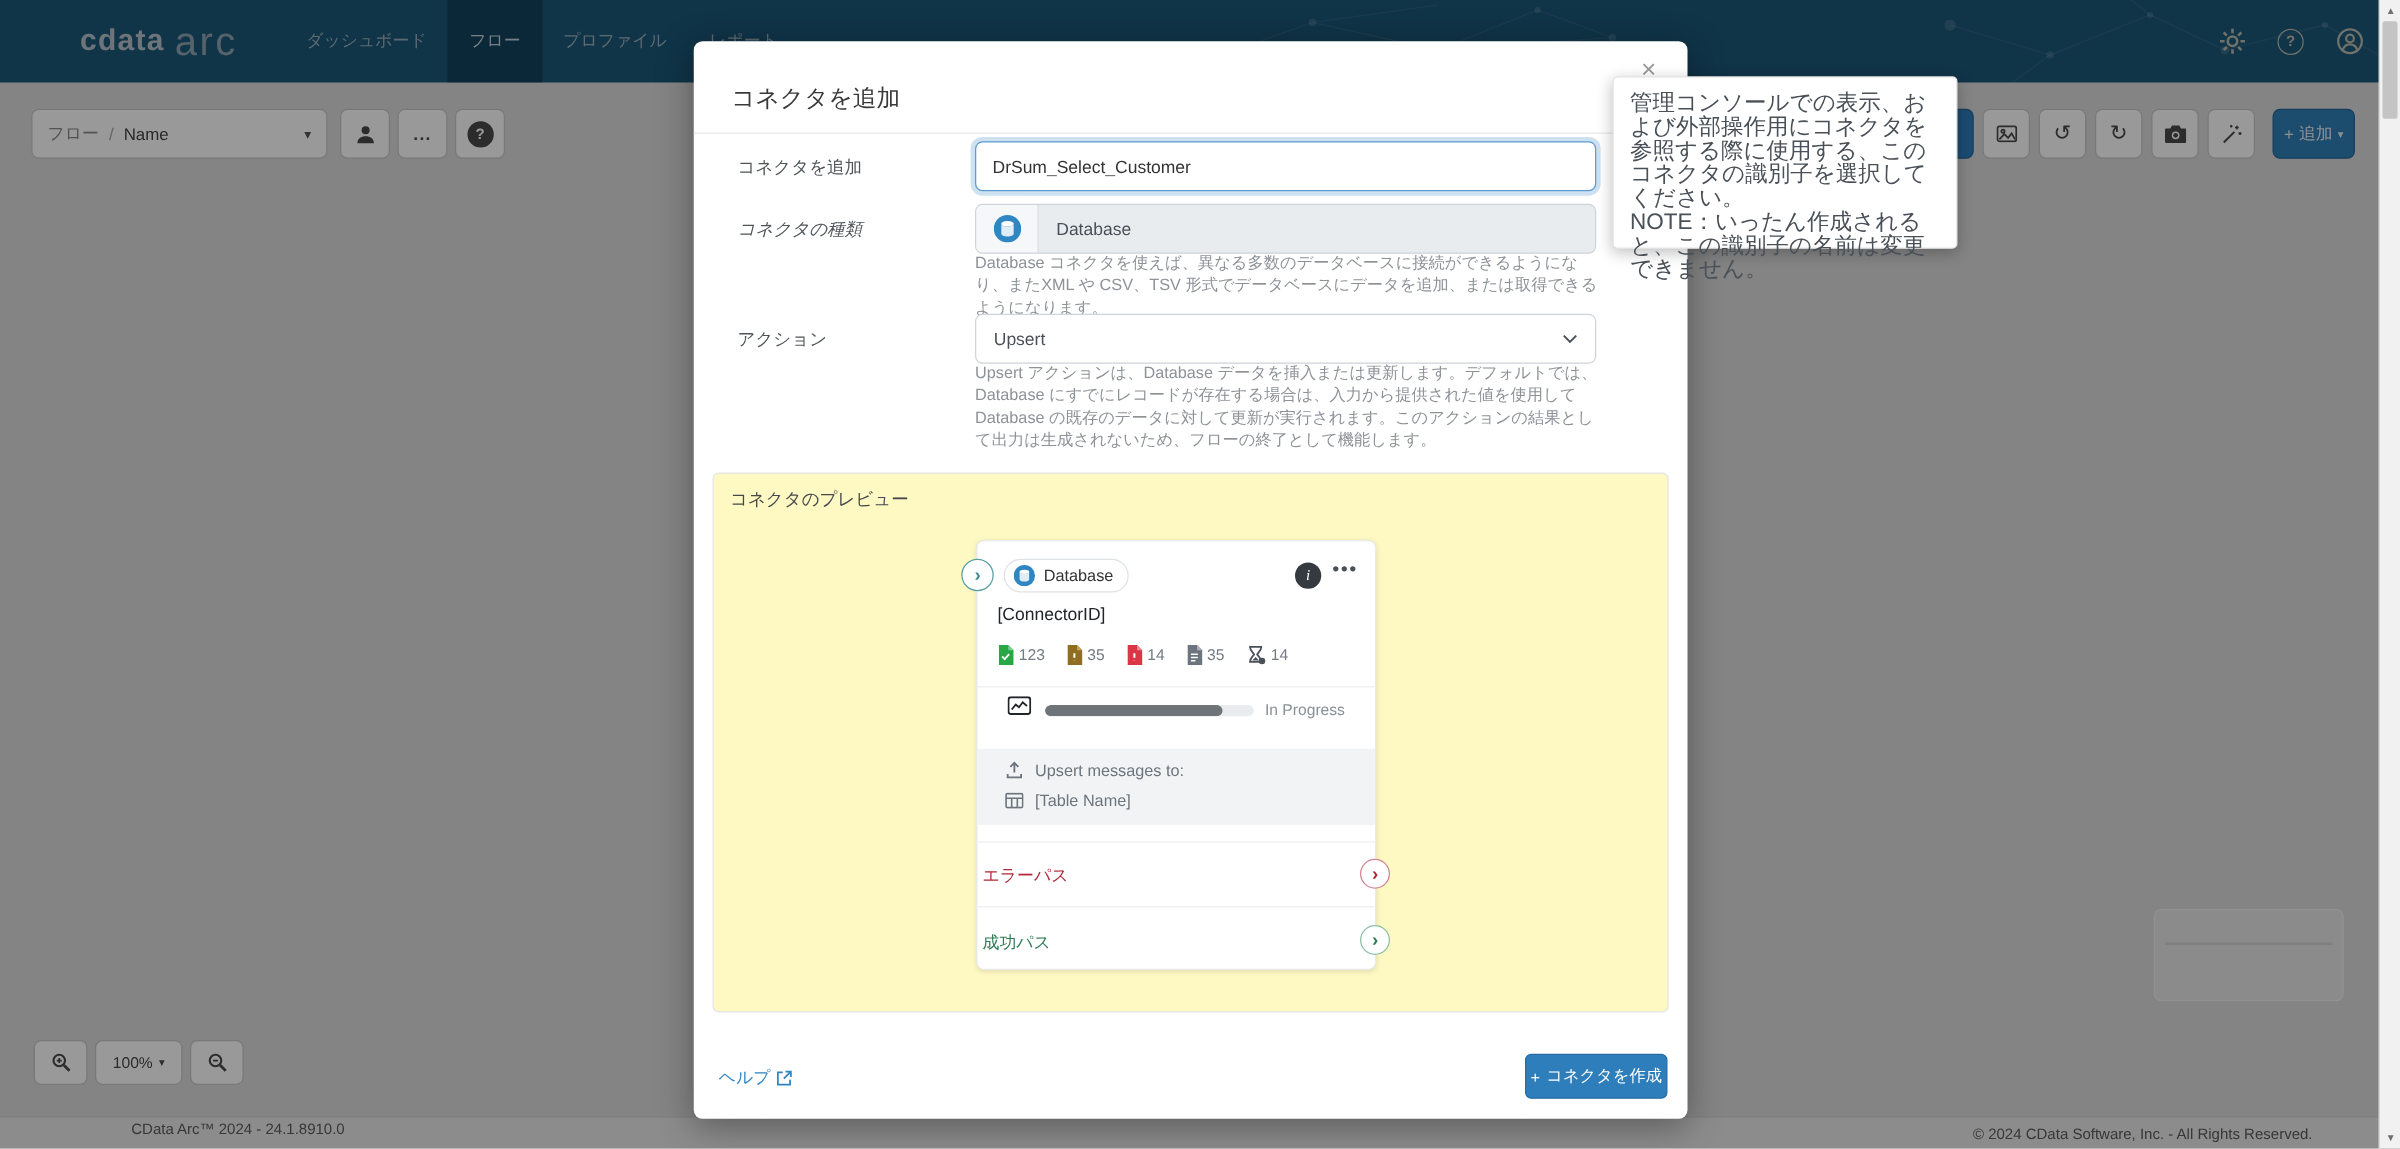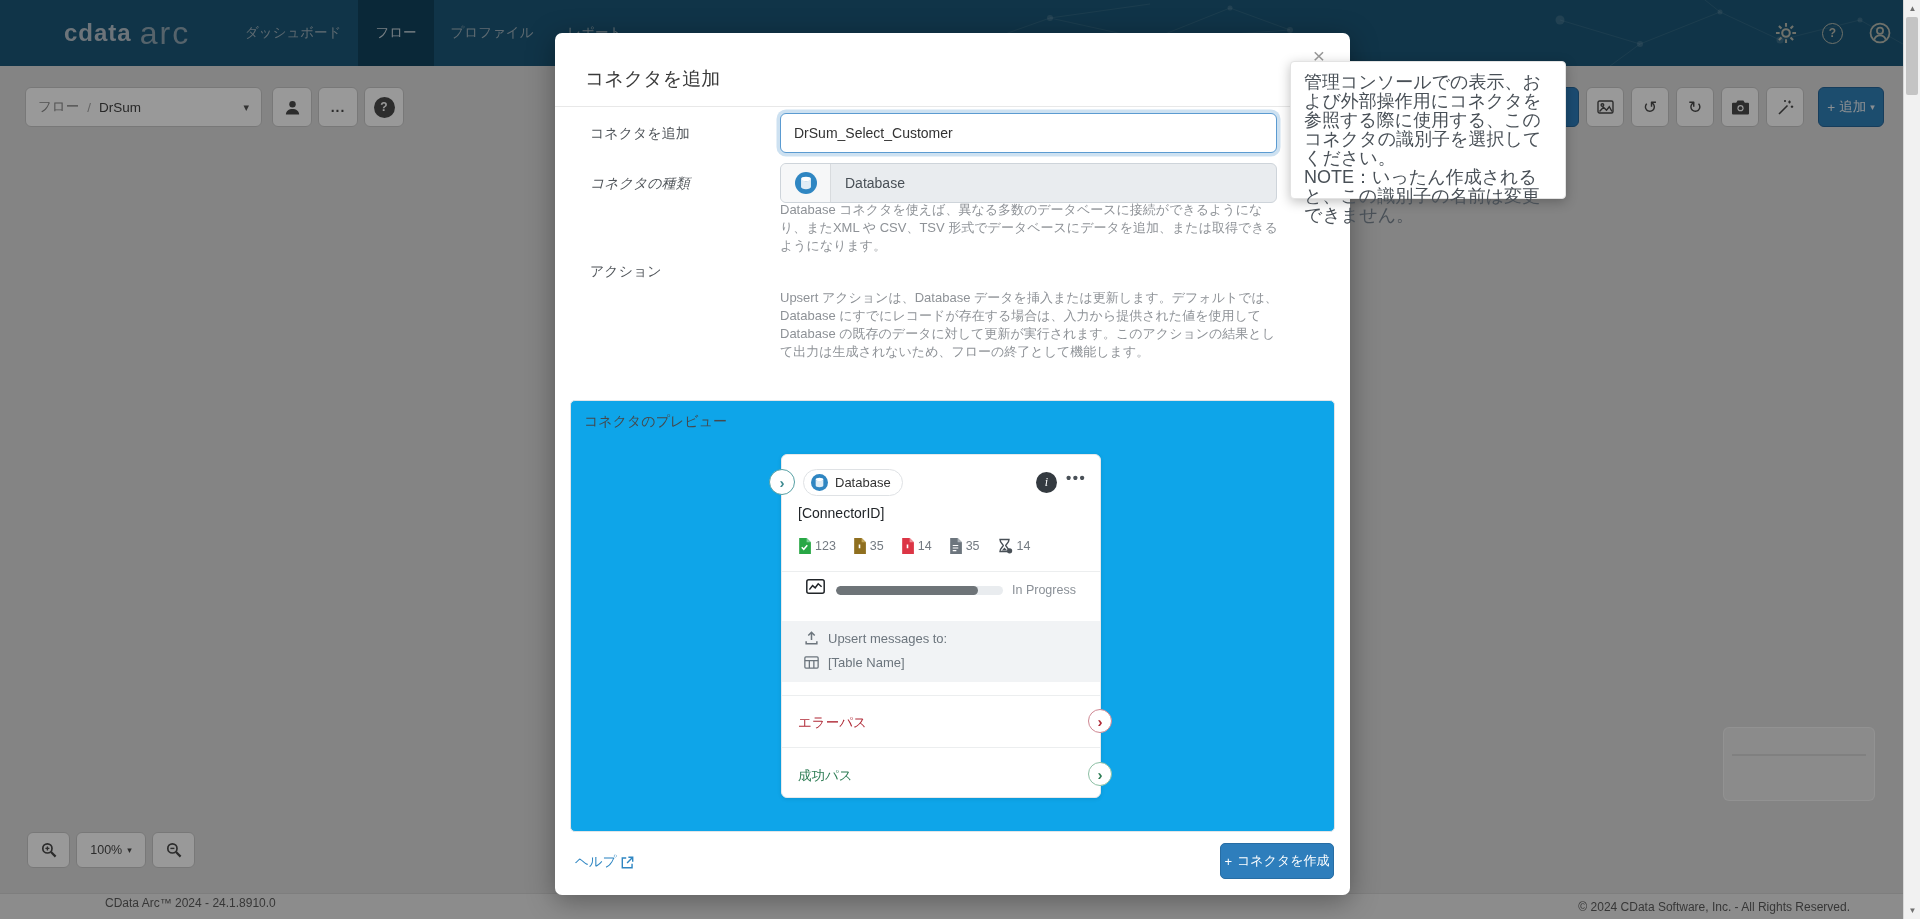--- a/index.html
+++ b/index.html
@@ -57,42 +57,42 @@
   .f-ctl { position:absolute; left:225px; width:497px; height:40px; }
   .inp { width:100%; height:40px; border:1px solid #5b9bd1; border-radius:6px; padding:0 13px; font-size:14px; color:#333; background:#fff; outline:none; box-shadow:0 0 0 3.5px rgba(91,155,209,.30); font-family:inherit; }
   .type-box { width:100%; height:40px; background:#e9ecef; border:1px solid #ced4da; border-radius:6px; display:flex; align-items:center; overflow:hidden; }
   .type-icon-seg { width:50px; height:100%; background:#f6f7f8; border-right:1px solid #d8dbde; display:flex; align-items:center; justify-content:center; }
   .type-text { padding-left:14px; font-size:14px; color:#495057; }
   .sel { width:100%; height:40px; background:#fff; border:1px solid #ced4da; border-radius:6px; display:flex; align-items:center; padding:0 14px; font-size:14px; color:#495057; }
   .sel svg { margin-left:auto; }
   .f-help { position:absolute; left:225px; width:500px; font-size:13px; line-height:18px; color:#8e9297; }
 
   
-  .preview-panel { position:absolute; left:15px; top:345px; width:765px; height:432px; background:#0ea5e9; border:1px solid #e2e5e8; border-radius:5px;margin-top:22px; }
+  .preview-panel { position:absolute; left:15px; top:345px; width:765px; height:432px; background:#fef9c3; border:1px solid #e2e5e8; border-radius:5px; }
   .preview-label { position:absolute; left:13px; top:12px; font-size:14px; color:#45494d; }
   .card { position:absolute; left:210px; top:53px; width:320px; height:344px; background:#fff; border:1px solid #e7e9eb; border-radius:6px; box-shadow:0 1px 4px rgba(0,0,0,.10); }
   .port { position:absolute; width:26px; height:26px; border-radius:50%; background:#fff; display:flex; align-items:center; justify-content:center; font-size:15px; font-weight:bold; }
   .port-in { left:-13px; top:14px; border:1.6px solid #56a0a4; color:#3e8a90; }
   .port-err { left:306px; top:254px; width:24px; height:24px; border:1.4px solid #cf8792; color:#b02a37; }
   .port-ok  { left:306px; top:307px; width:24px; height:24px; border:1.4px solid #8cbfa4; color:#2e7d55; }
   .type-pill { position:absolute; left:21px; top:14px; height:27px; border:1px solid #dfe2e5; border-radius:14px; display:flex; align-items:center; gap:7px; padding:0 11px 0 7px; font-size:13px; color:#333; background:#fff; }
   .info-badge { position:absolute; left:254px; top:17px; width:21px; height:21px; border-radius:50%; background:#343a40; color:#fff; font-size:12px; font-style:italic; font-family:"Liberation Serif",serif; text-align:center; line-height:20px; }
   .card-dots { position:absolute; left:284px; top:14px; font-size:15px; color:#495057; letter-spacing:1.5px; font-weight:bold; }
   .card-id { position:absolute; left:16px; top:50px; font-size:14px; color:#212529; }
   .stats { position:absolute; left:16px; top:83px; width:290px; display:flex; align-items:center; }
   .stat { display:flex; align-items:center; gap:4px; font-size:12.5px; color:#747b82; }
   .stats .stat { margin-right:17px; }
   .card-hr { position:absolute; left:0; width:100%; border-top:1px solid #eceeef; }
   .prog-icon { position:absolute; left:24px; top:124px; }
   .prog-track { position:absolute; left:54px; top:131px; width:167px; height:9px; background:#e9ecef; border-radius:5px; overflow:hidden; }
   .prog-fill { height:100%; background:#6e7478; border-radius:5px; }
   .prog-status { position:absolute; left:230px; top:128px; font-size:12.5px; color:#8a9097; }
   .dest-box { position:absolute; left:0; top:166px; width:100%; height:61px; background:#f1f3f5; }
   .dest-row { position:absolute; left:22px; display:flex; align-items:center; gap:9px; font-size:13px; color:#6c757d;text-align:center; }
-  .path-label { position:absolute; left:16px; font-size:13.5px; }
+  .path-label { position:absolute; left:4px; font-size:13.5px; }
   .err-text { color:#b02a37; top:259px; }
   .ok-text { color:#2e7d55; top:312px; }
 
   
   .help-link { position:absolute; left:20px; top:820px; display:flex; align-items:center; gap:5px; font-size:13.5px; color:#2f86c2; cursor:pointer; }
   .create-btn { position:absolute; left:665px; top:810px; width:114px; height:36px; background:#2e7ebc; border:1px solid #276da4; border-radius:5px; color:#fff; font-size:13px; display:flex; align-items:center; justify-content:center; gap:5px; }
 
   
   .tooltip { position:absolute; left:1290px; top:61px; width:276px; height:138px; background:#fff; border:1px solid #e3e3e3; border-radius:4px; box-shadow:0 3px 12px rgba(0,0,0,.25); z-index:30; padding:11px 13px; font-size:18px; line-height:19px; color:#495057; }
 </style>
@@ -148,21 +148,21 @@
             <circle cx="10" cy="8" r="2.8"></circle>
             <path d="M4.8 16.2c.8-2.8 2.8-4 5.2-4s4.4 1.2 5.2 4"></path>
         </svg>
       </div>
     </div>
   </header>
 
   <div class="abs bc-select">
     <span class="bc-sec">フロー</span>
     <span class="bc-sep">/</span>
-    <span>DrSum</span>
+    <span>Name</span>
     <span class="bc-caret">▾</span>
   </div>
   <div class="abs tbtn" style="left:272px;width:40px;">
     <svg width="17" height="17" viewBox="0 0 18 17" fill="#4a4a4a">
       <circle cx="9" cy="5" r="3.4"></circle>
         <path d="M2 16c0-4 3.1-6 7-6s7 2 7 6z"></path>
     </svg>
   </div>
   <div class="abs tbtn" style="left:318px;width:40px;font-weight:bold;letter-spacing:1px;">
     <span>...</span>
@@ -257,20 +257,28 @@
             <ellipse cx="8" cy="5.1" rx="3.6" ry="1.6" fill="#fff"></ellipse>
             <path d="M4.4 5.1v5.8c0 .9 1.6 1.6 3.6 1.6s3.6-.7 3.6-1.6V5.1c0 .9-1.6 1.6-3.6 1.6S4.4 6 4.4 5.1z" fill="#fff" opacity=".85"></path>
           </svg>
         </div>
         <span class="type-text">Database</span>
       </div>
     </div>
     <div class="f-help" style="top:168px;">Database コネクタを使えば、異なる多数のデータベースに接続ができるようになり、またXML や CSV、TSV 形式でデータベースにデータを追加、または取得できるようになります。</div>
 
     <div class="f-label" style="top:218px;">アクション</div>
+    <div class="f-ctl" style="top:218px;">
+      <div class="sel">
+        <span>Upsert</span>
+        <svg width="12" height="8" viewBox="0 0 12 8" fill="none" stroke="#495057" stroke-width="1.6">
+            <path d="M1 1.5l5 5 5-5"></path>
+          </svg>
+      </div>
+    </div>
     <div class="f-help" style="top:256px;">Upsert アクションは、Database データを挿入または更新します。デフォルトでは、Database にすでにレコードが存在する場合は、入力から提供された値を使用してDatabase の既存のデータに対して更新が実行されます。このアクションの結果として出力は生成されないため、フローの終了として機能します。</div>
 
     <div class="preview-panel">
       <div class="preview-label">コネクタのプレビュー</div>
 
       <div class="card">
         <div class="port port-in">
           <span>›</span>
         </div>
 

